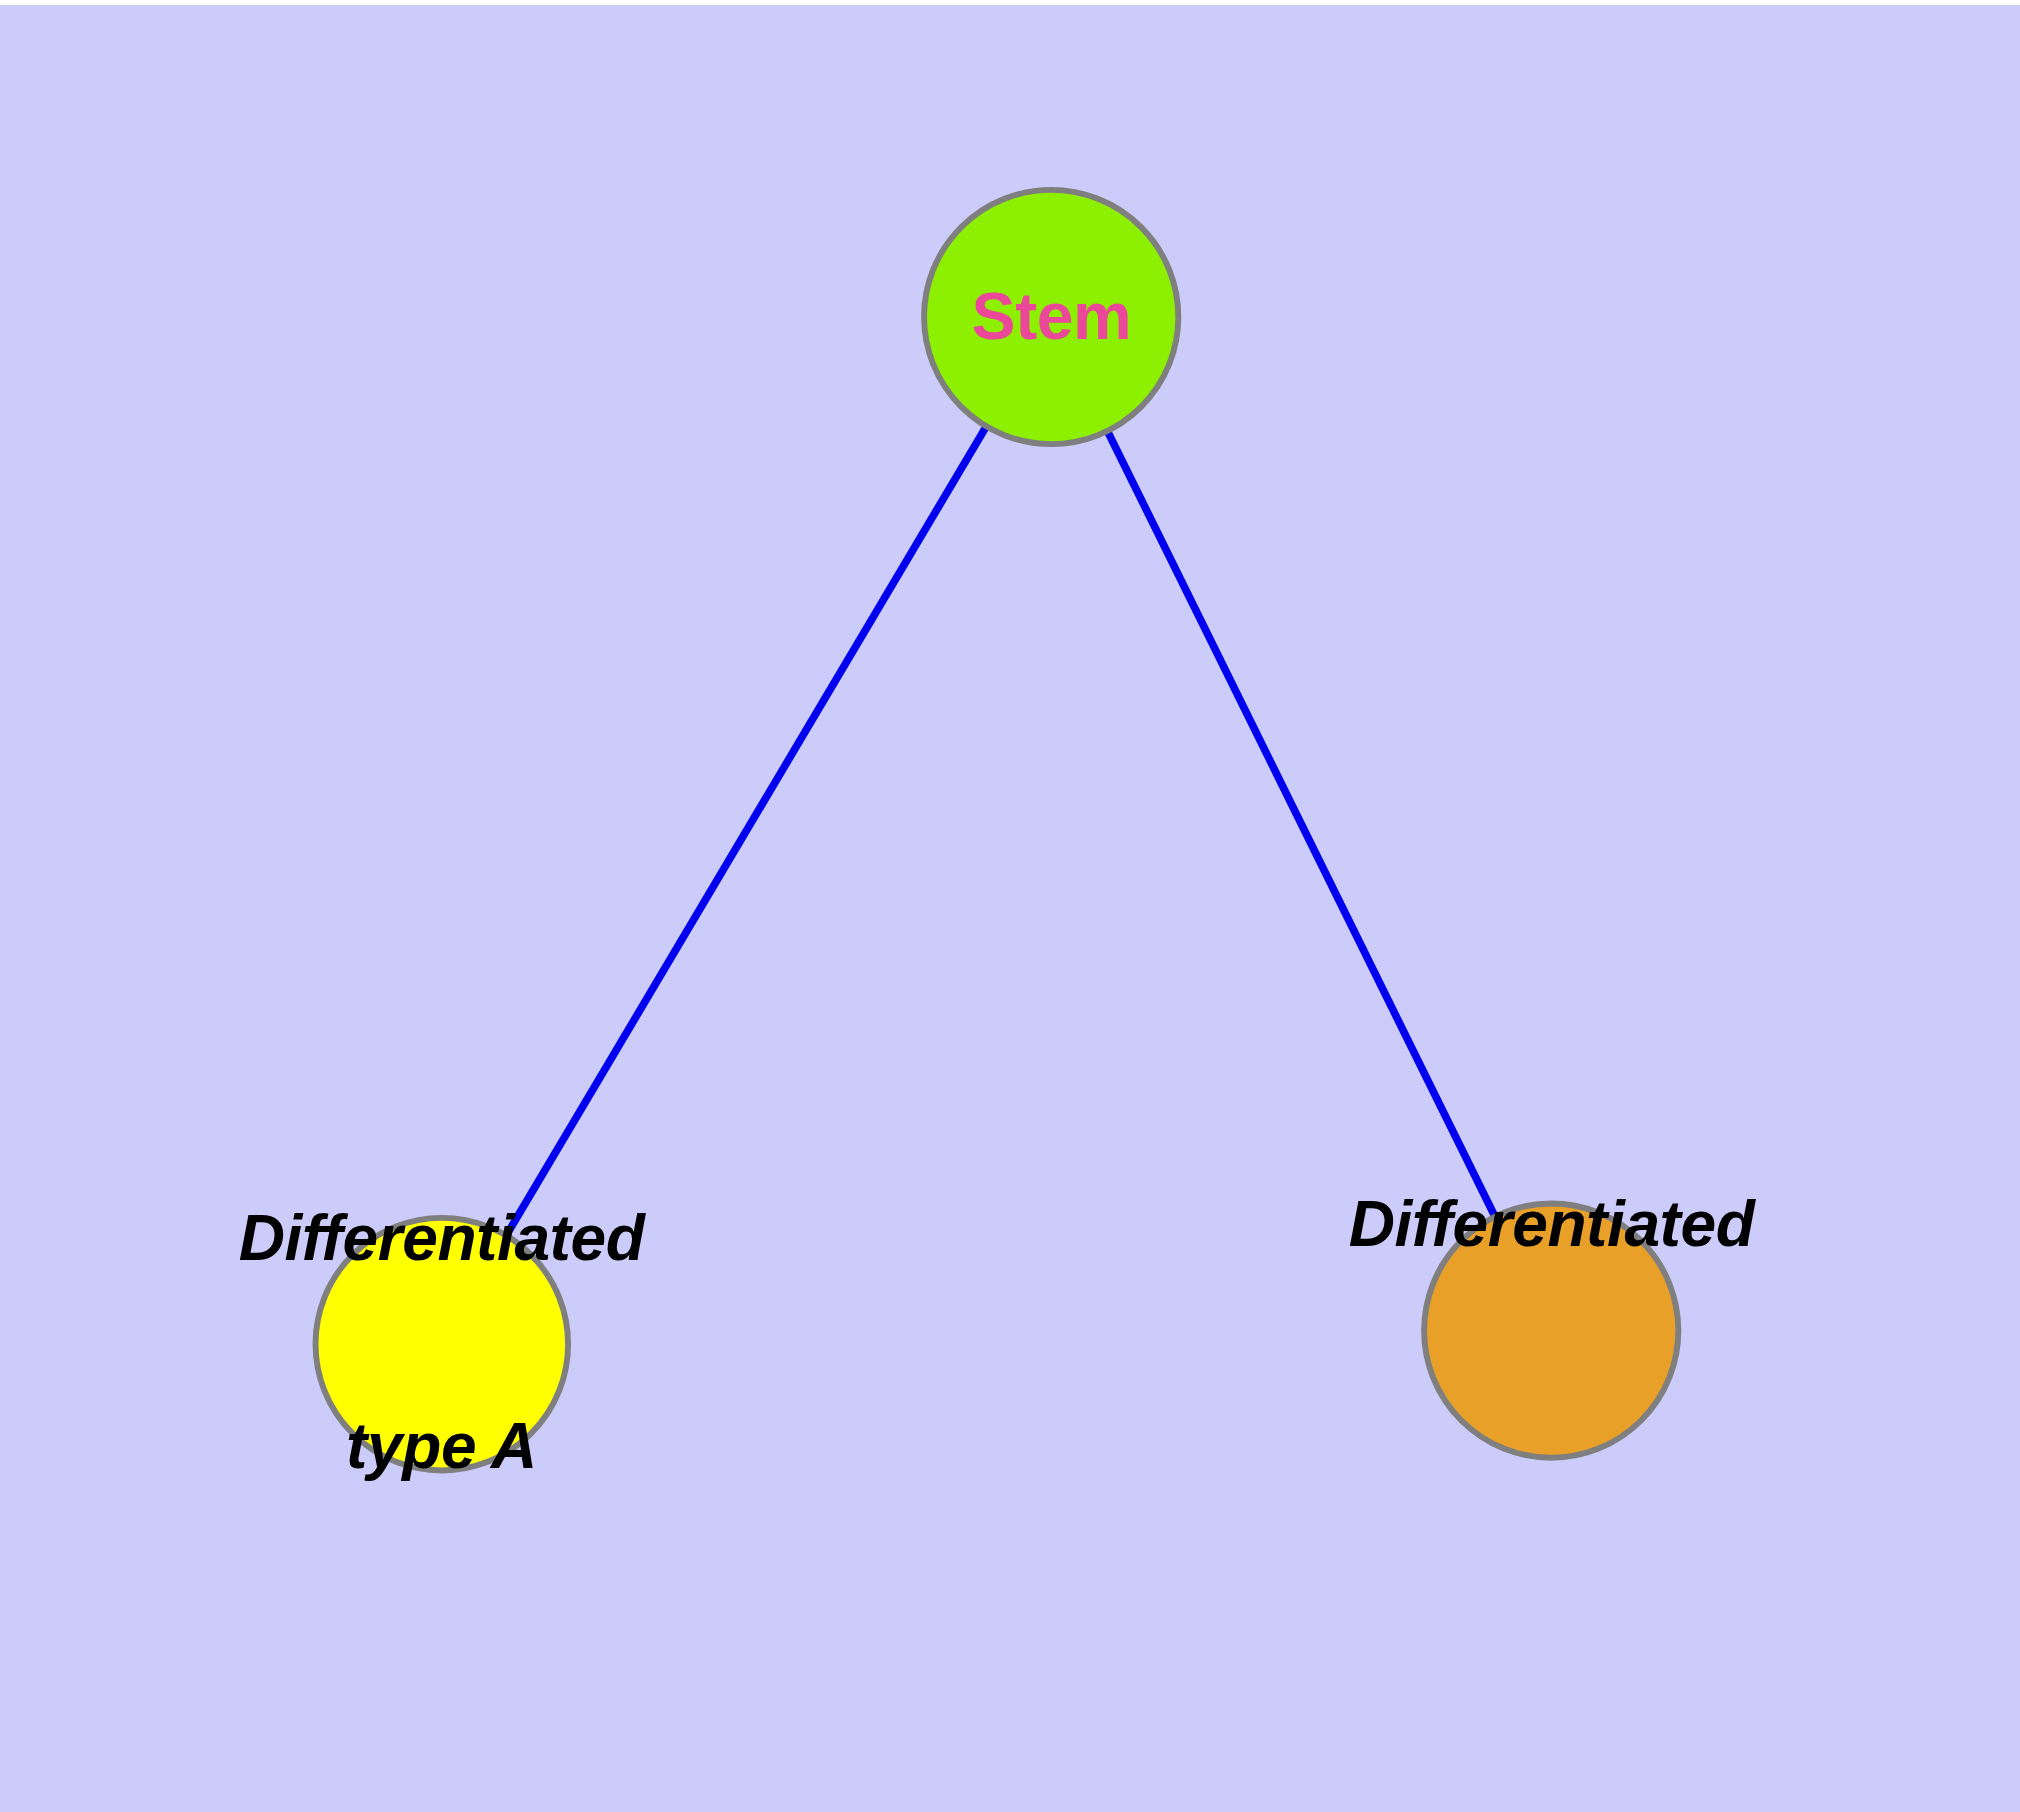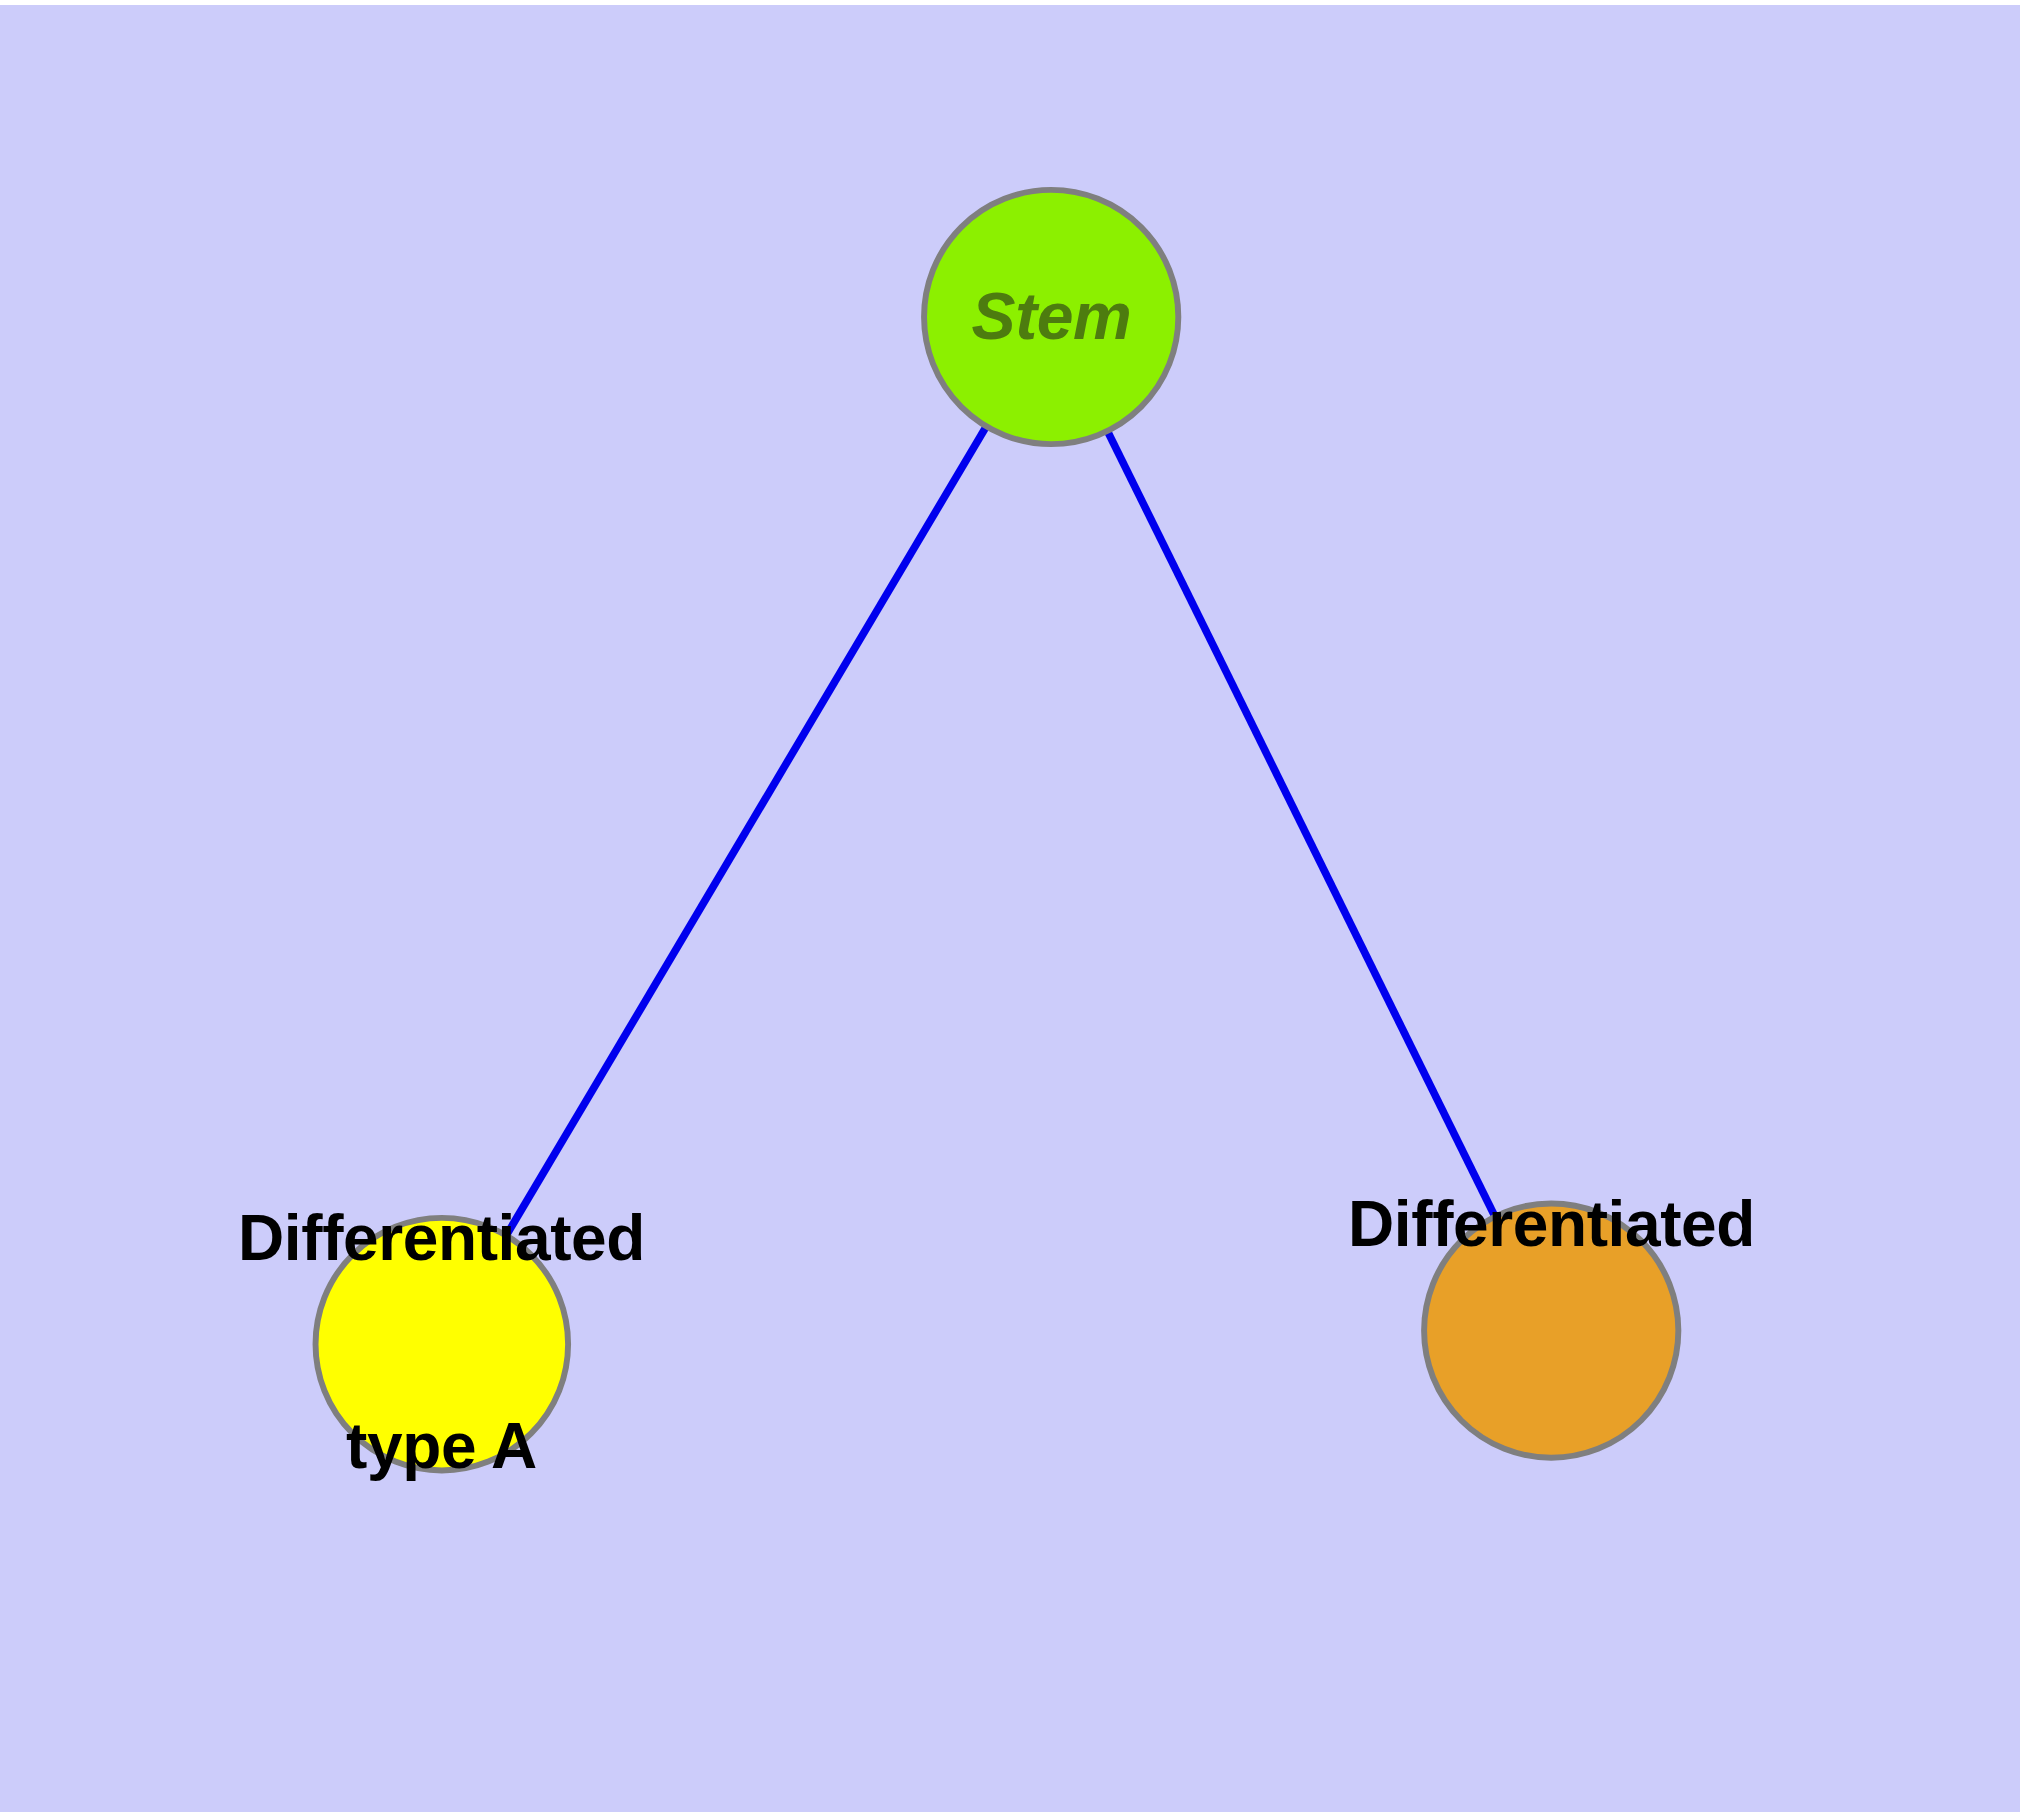--- a/index.html
+++ b/index.html
@@ -40,20 +40,21 @@
     pointer-events: none;
     -webkit-font-smoothing: antialiased;
   }
   .node-label.root {
     font-size: 66px;
     letter-spacing: -0.4px;
   }
   .node-label.leaf {
     font-size: 64px;
     letter-spacing: -0.4px;
+    font-style: italic;
   }
 </style>
 </head>
 <body>
 
 <div id="stage">
 
   <div id="canvas-bg" style="background: rgb(204, 204, 250);"></div>
 
   <svg id="graph-svg" viewBox="0 0 2384 2138">
@@ -61,21 +62,21 @@
       <line x1="1240" y1="374" x2="521" y2="1586" stroke="#0000ee" stroke-width="9"></line>
       <line x1="1240" y1="374" x2="1830" y2="1570" stroke="#0000ee" stroke-width="9"></line>
     </g>
     <g>
       <circle cx="521" cy="1586" r="149" fill="#ffff00" stroke="#7f7f7f" stroke-width="7"></circle>
       <circle cx="1830" cy="1570" r="150" fill="#e8a028" stroke="#7f7f7f" stroke-width="7"></circle>
       <circle cx="1240" cy="374" r="150" fill="#8cf000" stroke="#7f7f7f" stroke-width="7"></circle>
     </g>
   </svg>
 
-  <div class="node-label root" style="left: 797px; top: 281px; width: 509px; color: #4d7c0f; font-style: italic;">Stem</div>
+  <div class="node-label root" style="left: 797px; top: 281px; width: 509px; color: #ec4899;">Stem</div>
 
   <div class="node-label leaf" style="left: 60px; top: 1066px; width: 763px; color: rgb(0, 0, 0);">
     <div>Differentiated</div>
     <div>type A</div>
   </div>
 
   <div class="node-label leaf" style="left: 1170px; top: 1052px; width: 763px; color: rgb(0, 0, 0);">
     <div>Differentiated</div>
   </div>
 

